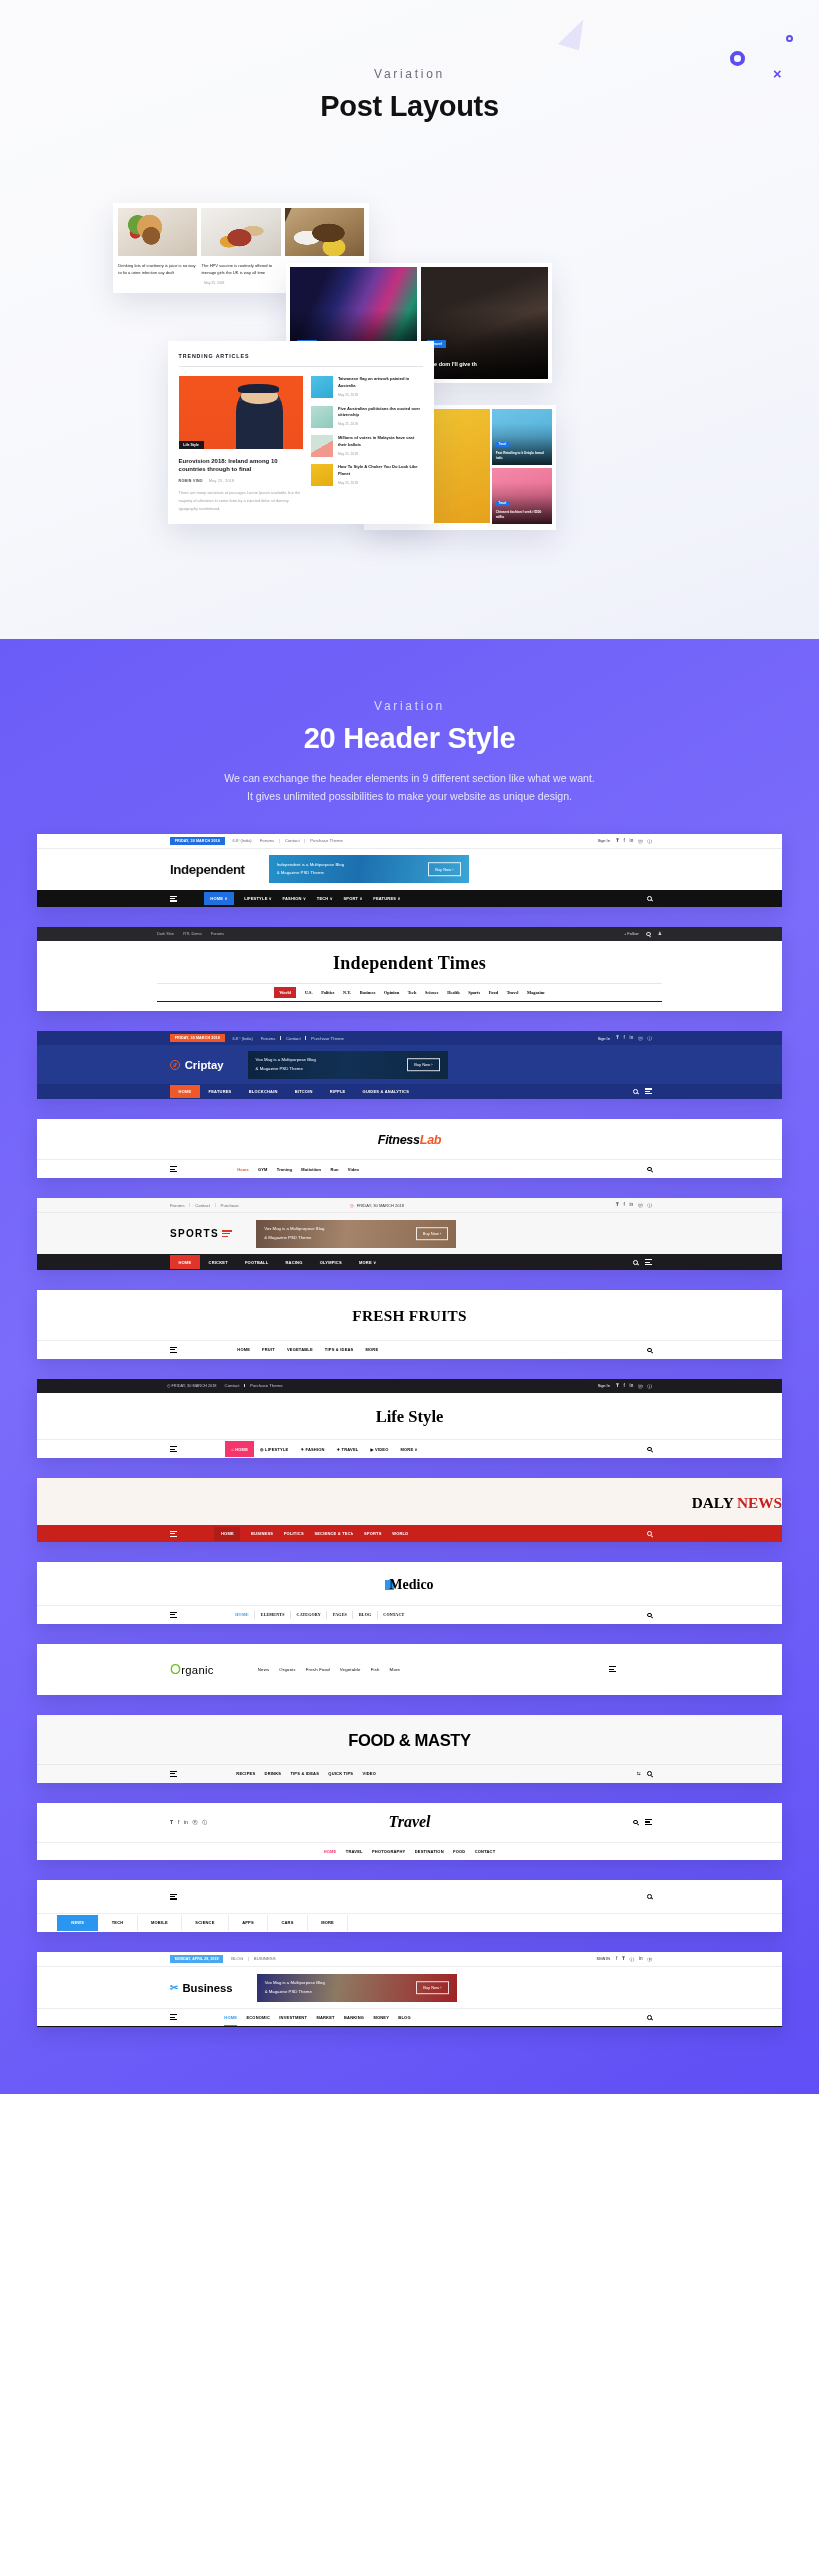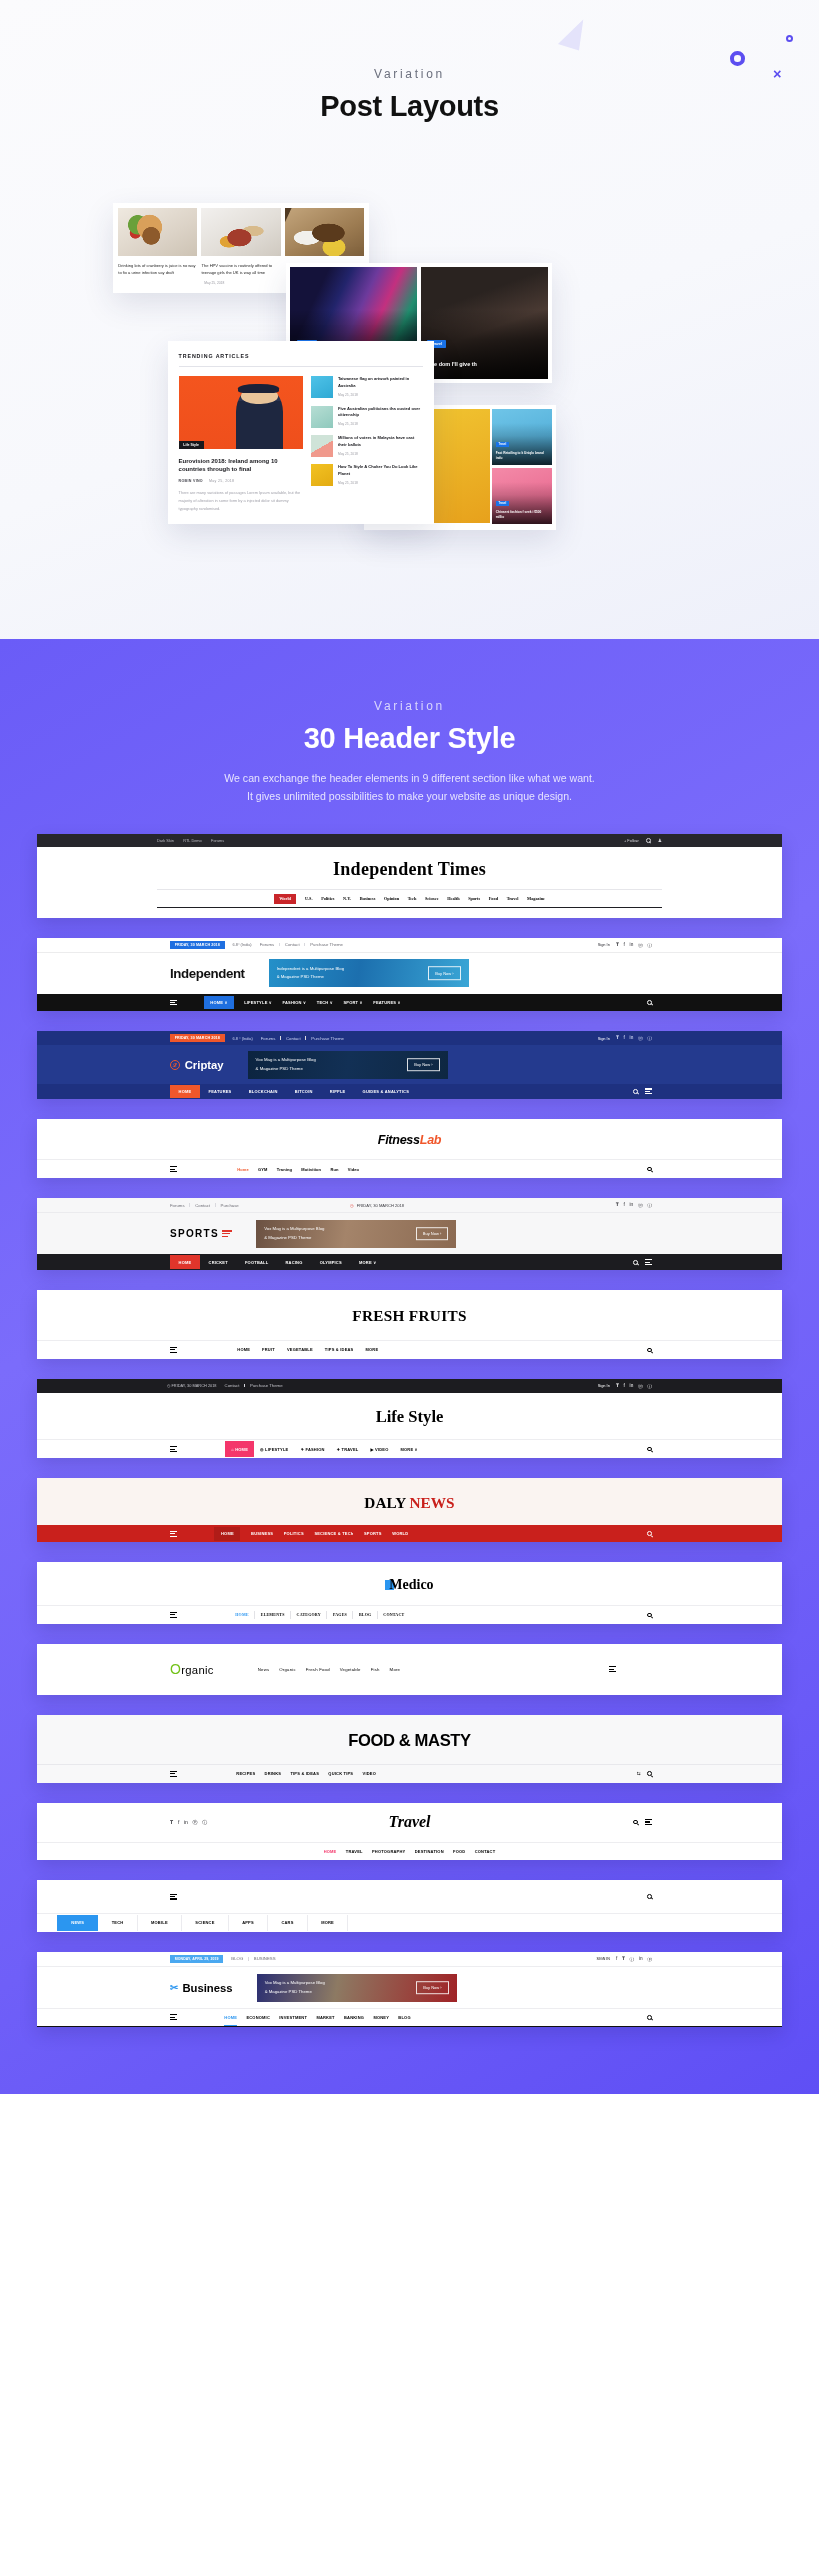--- a/index.html
+++ b/index.html
@@ -242,21 +242,21 @@
   .m7 .mast { text-align: center; padding: 14.6px 0 12px; }
   .m7 .mast-t { font-family: "Liberation Serif", serif; font-size: 16.6px; font-weight: 700; }
   .m7 .navbar { border-top: 0.7px solid #ededf0; height: 18.6px; }
   .m7 .nav-items { gap: 0; margin-left: 48px; }
   .m7 .nav-items .ni { padding: 5.3px 6px; }
   .m7 .nav-items .ni.active { background: #f4366b; color: #fff; }
 
   
   .m8 { background: #faf4f1; }
   .m8 .mast { text-align: center; padding: 16px 0 13.3px; }
-  .m8 .mast-t { font-family: "Liberation Serif", serif; font-size: 15.3px; font-weight: 700; }
+  .m8 .mast-t { font-family: "Liberation Serif", serif; font-size: 15.3px; font-weight: 700; text-align: right; }
   .m8 .mast-t .hl { color: #c9201c; }
   .m8 .navbar { background: #c9201c; color: #fff; height: 17.3px; }
   .m8 .nav-items { gap: 10.6px; margin-left: 37px; }
   .m8 .nav-items .ni.active { background: rgba(0,0,0,.12); padding: 4.7px 6.7px; }
 
   
   .m9 .mast { text-align: center; padding: 14.6px 0 12px; }
   .m9 .mast-t {
     font-family: "Liberation Serif", serif; font-size: 14px; font-weight: 700;
     display: inline-flex; align-items: center;
@@ -464,28 +464,80 @@
           </div>
         </div>
       </div>
 
     </div>
   </section>
 
   <section class="sec-headers">
     <div class="sec-head">
       <div class="sec-kicker">Variation</div>
-      <h1 class="sec-title">30 Header Style</h1>
+      <h1 class="sec-title">20 Header Style</h1>
       <div class="sec-sub">
         <div>We can exchange the header elements in 9 different section like what we want.</div>
         <div>It gives unlimited possibilities to make your website as unique design.</div>
       </div>
     </div>
 
     <div class="hwrap" style="margin-top:28px;">
+
+      <div class="hmock m1">
+        <div class="topbar">
+          <div class="tb-left">
+            <span class="datepill">FRIDAY, 30 MARCH  2018</span>
+            <span style="font-size:3.9px;color:#6d6d75;">6.8° (India)</span>
+            <span class="tb-links">
+              <span>Forums</span>
+              <span>Contact</span>
+              <span>Purchase Theme</span>
+            </span>
+          </div>
+          <div class="tb-right">
+            <span style="font-size:3.9px;color:#2c2c33;">Sign In</span>
+            <span class="soc">
+              <span>𝐓</span>
+              <span>f</span>
+              <span>in</span>
+              <span>Ⓟ</span>
+              <span>ⓘ</span>
+            </span>
+          </div>
+        </div>
+        <div class="logoband">
+          <div class="logo">Independent</div>
+          <div class="promo">
+            <div class="ptxt">
+              <div>Independent is a Multipurpose Blog</div>
+              <div>&amp; Magazine PSD Theme</div>
+            </div>
+            <span class="pbtn">Buy Now  ›</span>
+          </div>
+        </div>
+        <div class="navbar">
+          <span class="nav-burger burger">
+              <i></i>
+              <i></i>
+              <i></i>
+            </span>
+          <div class="nav-items">
+            <span class="ni active">HOME ∨</span>
+            <span class="ni">LIFESTYLE ∨</span>
+            <span class="ni">FASHION ∨</span>
+            <span class="ni">TECH ∨</span>
+            <span class="ni">SPORT ∨</span>
+            <span class="ni">FEATURES ∨</span>
+          </div>
+          <span class="nav-right">
+              <span class="searchglass"></span>
+            </span>
+        </div>
+      </div>
 
       <div class="hmock m2">
         <div class="topbar">
           <div class="tb-left">
             <span style="font-size:3.9px;">Dark Skin</span>
             <span style="font-size:3.9px;">RTL Demo</span>
             <span style="font-size:3.9px;">Forums</span>
           </div>
           <div class="tb-right">
             <span style="font-size:3.9px;">+ <span>Follow</span></span>
@@ -507,72 +559,20 @@
           <span class="ni">Science</span>
           <span class="ni">Health</span>
           <span class="ni">Sports</span>
           <span class="ni">Food</span>
           <span class="ni">Travel</span>
           <span class="ni">Magazine</span>
         </div>
         <div class="spacer"></div>
       </div>
 
-      <div class="hmock m1">
-        <div class="topbar">
-          <div class="tb-left">
-            <span class="datepill">FRIDAY, 30 MARCH  2018</span>
-            <span style="font-size:3.9px;color:#6d6d75;">6.8° (India)</span>
-            <span class="tb-links">
-              <span>Forums</span>
-              <span>Contact</span>
-              <span>Purchase Theme</span>
-            </span>
-          </div>
-          <div class="tb-right">
-            <span style="font-size:3.9px;color:#2c2c33;">Sign In</span>
-            <span class="soc">
-              <span>𝐓</span>
-              <span>f</span>
-              <span>in</span>
-              <span>Ⓟ</span>
-              <span>ⓘ</span>
-            </span>
-          </div>
-        </div>
-        <div class="logoband">
-          <div class="logo">Independent</div>
-          <div class="promo">
-            <div class="ptxt">
-              <div>Independent is a Multipurpose Blog</div>
-              <div>&amp; Magazine PSD Theme</div>
-            </div>
-            <span class="pbtn">Buy Now  ›</span>
-          </div>
-        </div>
-        <div class="navbar">
-          <span class="nav-burger burger">
-              <i></i>
-              <i></i>
-              <i></i>
-            </span>
-          <div class="nav-items">
-            <span class="ni active">HOME ∨</span>
-            <span class="ni">LIFESTYLE ∨</span>
-            <span class="ni">FASHION ∨</span>
-            <span class="ni">TECH ∨</span>
-            <span class="ni">SPORT ∨</span>
-            <span class="ni">FEATURES ∨</span>
-          </div>
-          <span class="nav-right">
-              <span class="searchglass"></span>
-            </span>
-        </div>
-      </div>
-
       <div class="hmock m3">
         <div class="topbar">
           <div class="tb-left">
             <span class="datepill">FRIDAY, 30 MARCH  2018</span>
             <span style="font-size:3.9px;">6.8 ° (India)</span>
             <span class="tb-links">
               <span>Forums</span>
               <span>Contact</span>
               <span>Purchase Theme</span>
             </span>

